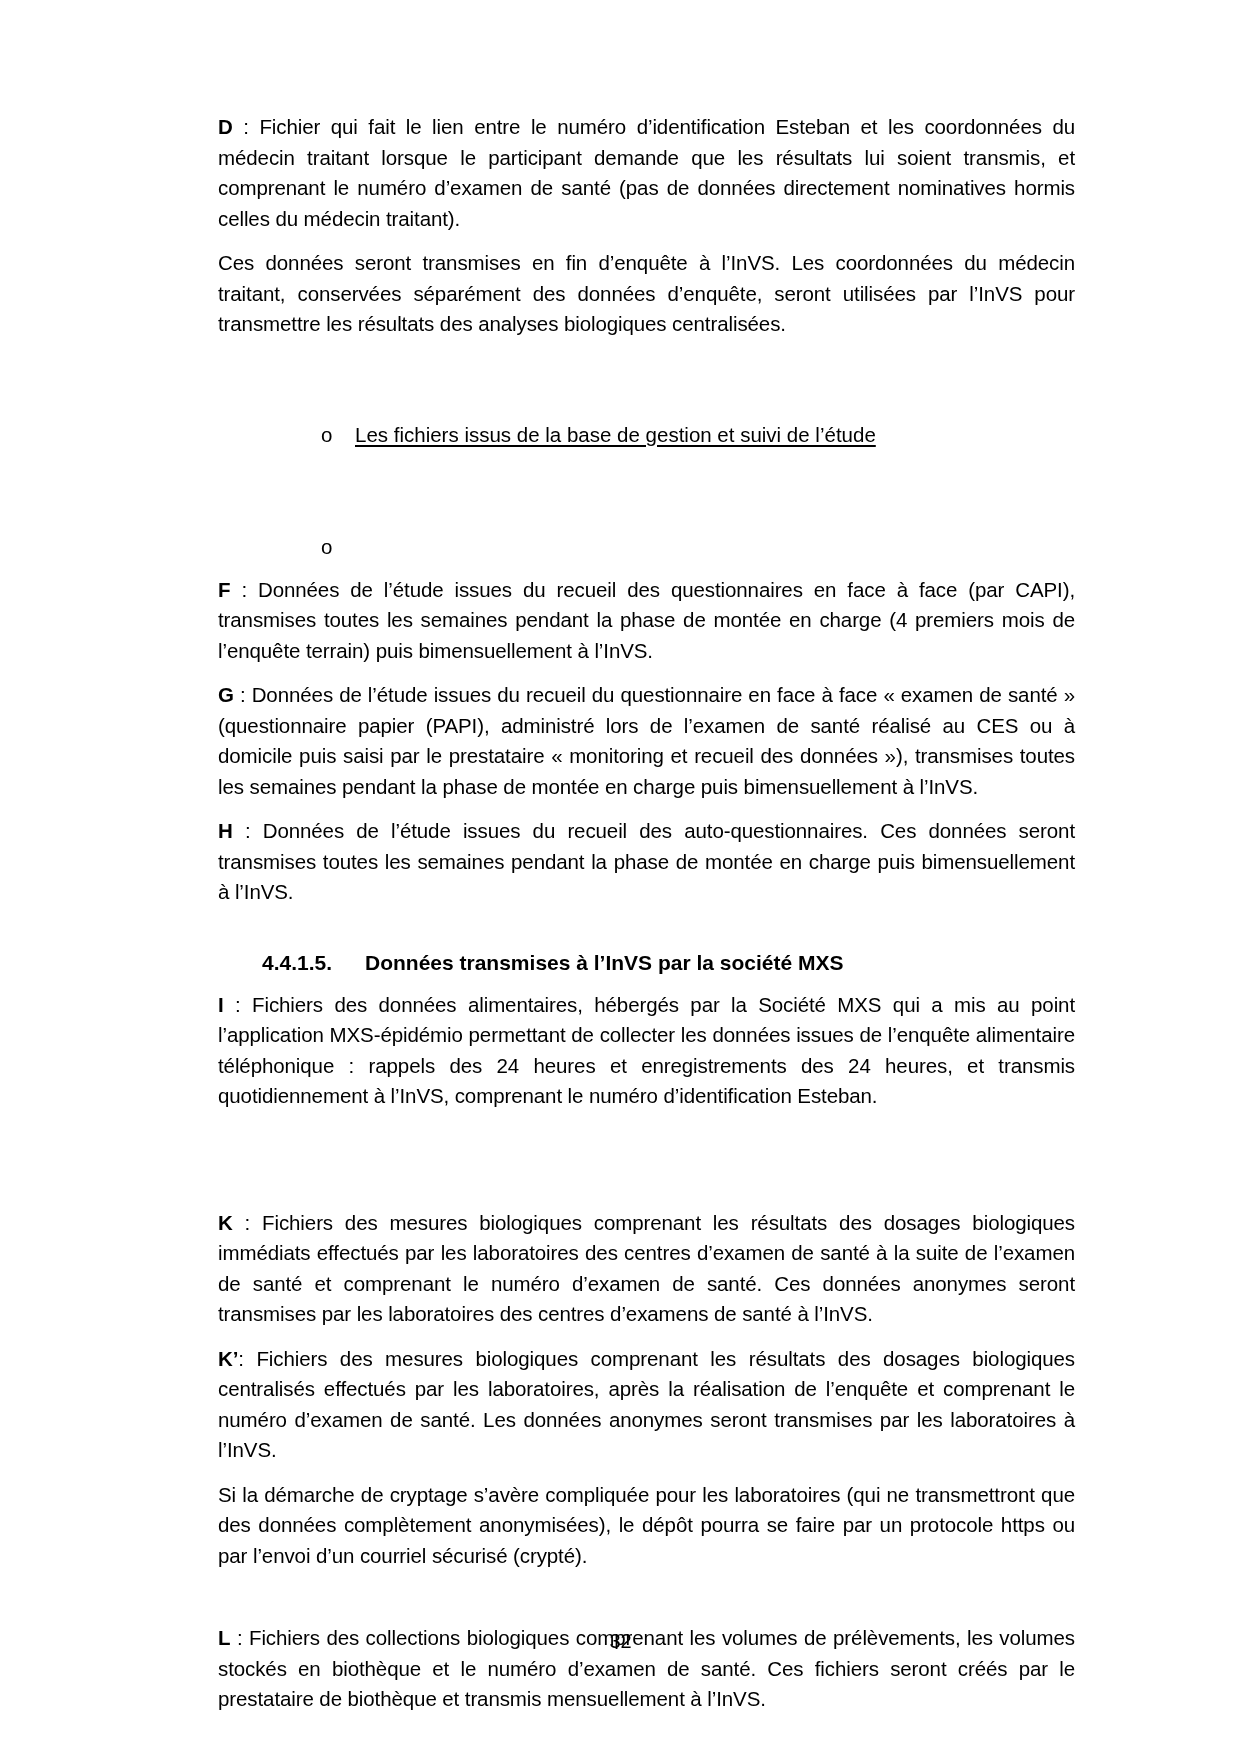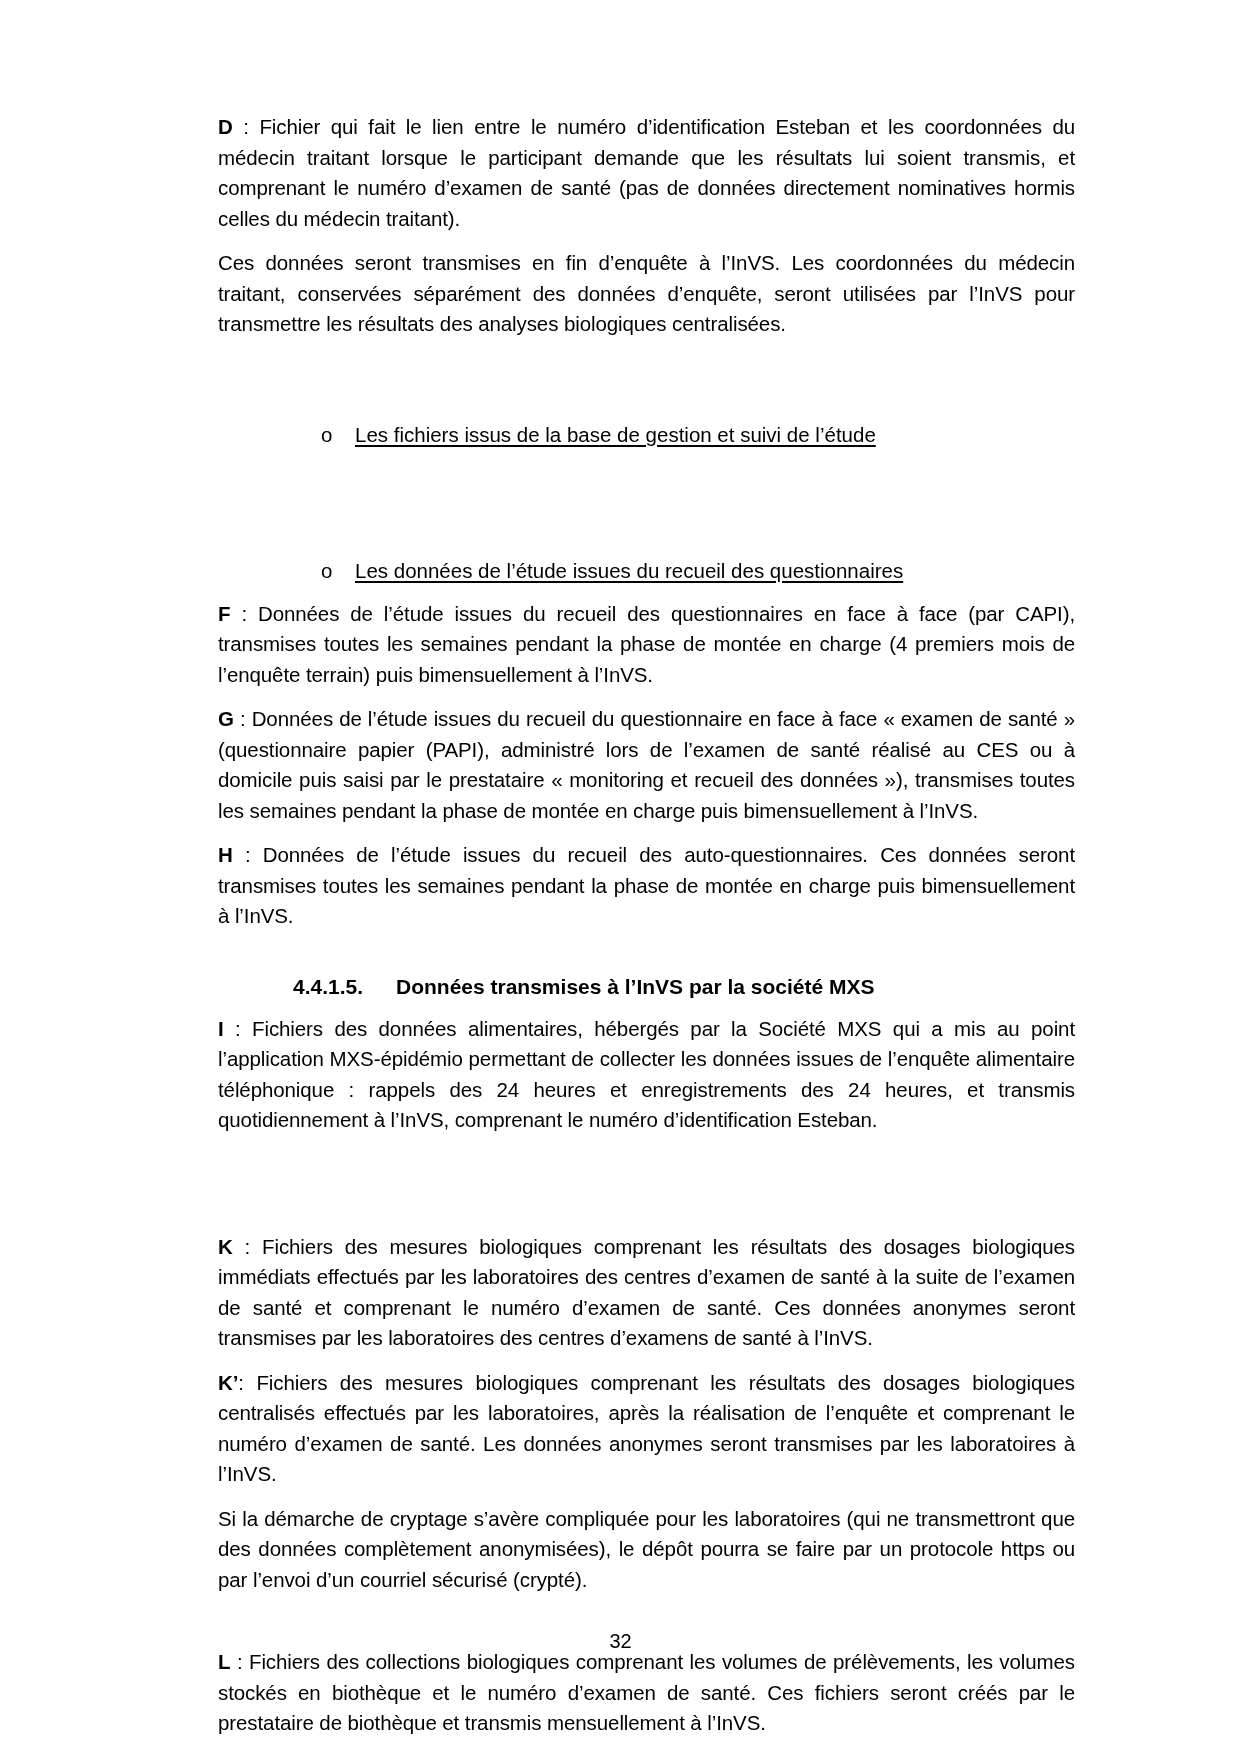--- a/index.html
+++ b/index.html
@@ -57,21 +57,21 @@
     margin: 0;
     padding: 0;
     font-size: 21px;
     line-height: 30px;
     font-weight: bold;
     display: flex;
     align-items: baseline;
   }
   h3.heading .num {
     flex: 0 0 103px;
-    margin-left: 75px;
+    margin-left: 44px;
   }
   h3.heading .title {
     flex: 1 1 auto;
   }
   .gap-sm { height: 12px; }
   .gap-md { height: 26px; }
   .gap-lg { height: 42px; }
   .gap-xxl { height: 70px; }
   .page-number {
     position: absolute;
@@ -102,21 +102,20 @@
       <span class="label">Les fichiers issus de la base de gestion et suivi de l’étude</span>
     </div>
 
     <div class="gap-sm"></div>
 
 
     <div class="gap-xxl"></div>
 
     <div class="bullet-line">
       <span class="marker">o</span>
-      <span class="label">Les données de l’étude issues du recueil des questionnaires</span>
     </div>
 
     <div class="gap-sm"></div>
 
     <p class="body"><span class="lead">F</span><span> : Données de l’étude issues du recueil des questionnaires en face à face (par CAPI), transmises toutes les semaines pendant la phase de montée en charge (4 premiers mois de l’enquête terrain) puis bimensuellement à l’InVS.</span></p>
 
     <p class="body"><span class="lead">G</span><span> : Données de l’étude issues du recueil du questionnaire en face à face « examen de santé » (questionnaire papier (PAPI), administré lors de l’examen de santé réalisé au CES ou à domicile puis saisi par le prestataire « monitoring et recueil des données »), transmises toutes les semaines pendant la phase de montée en charge puis bimensuellement à l’InVS.</span></p>
 
     <p class="body"><span class="lead">H</span><span> : Données de l’étude issues du recueil des auto-questionnaires. Ces données seront transmises toutes les semaines pendant la phase de montée en charge puis bimensuellement à l’InVS.</span></p>
 

